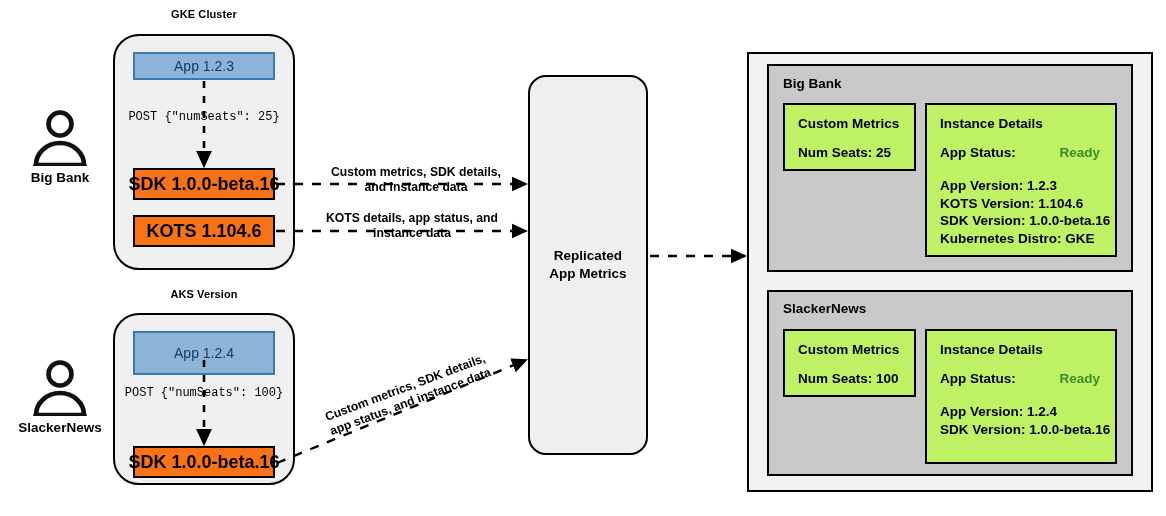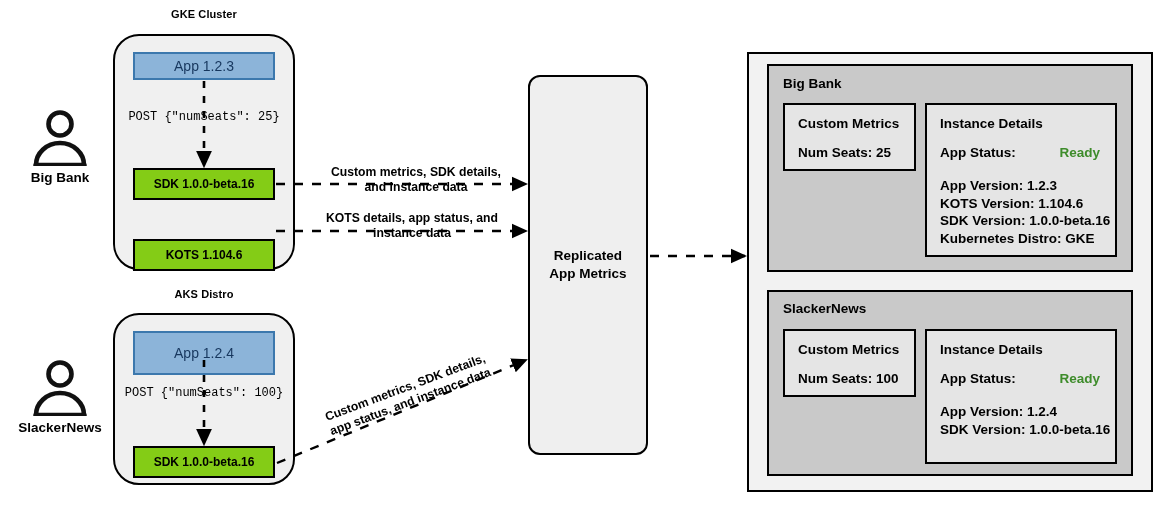--- a/index.html
+++ b/index.html
@@ -59,46 +59,46 @@
     display: flex;
     align-items: center;
     justify-content: center;
     font-size: 14px;
     font-weight: normal;
     color: #17375e;
   }
 
   
   .wbox {
-    background: #84cc16;
+    background: #f97316;
     border: 2.2px solid #000000;
     display: flex;
     align-items: center;
     justify-content: center;
-    font-size: 12px;
+    font-size: 18px;
     font-weight: bold;
     color: #000000;
     white-space: nowrap;
   }
 
   
   .post {
     font-family: "Liberation Mono", "DejaVu Sans Mono", monospace;
     font-size: 12px;
     color: #000;
     text-align: center;
     white-space: nowrap;
     font-weight: normal;
   }
 
   
   .service {
     background: #efefef;
     border: 2.4px solid #000000;
-    border-radius: 12px;
+    border-radius: 18px;
     display: flex;
     align-items: center;
     justify-content: center;
     text-align: center;
     font-size: 13.5px;
     font-weight: bold;
     color: #000;
     line-height: 1.35;
   }
 
@@ -123,21 +123,21 @@
     background: #c9c9c9;
     border: 2.4px solid #000000;
   }
   .tenant-name {
     position: absolute;
     font-size: 13.5px;
     font-weight: bold;
     color: #000;
   }
   .card {
-    background: #e5e5e5;
+    background: #bef264;
     border: 2.4px solid #000000;
     box-sizing: border-box;
     padding: 11px 13px 10px 13px;
   }
   .card-title {
     font-size: 13.5px;
     font-weight: bold;
     color: #000;
     white-space: nowrap;
   }
@@ -167,32 +167,32 @@
   <div class="caption abs" style="left:113px; top:8px; width:182px;">GKE Cluster</div>
 
   <div class="cluster abs" style="left:113px; top:34px; width:182px; height:236px;"></div>
 
   <div class="appbox abs" style="left:133px; top:52px; width:142px; height:28px;">App 1.2.3</div>
 
   <div class="post abs" style="left:113px; top:110px; width:182px;">POST {"numSeats": 25}</div>
 
   <div class="wbox abs" style="left:133px; top:168px; width:142px; height:32px;">SDK 1.0.0-beta.16</div>
 
-  <div class="wbox abs" style="left:133px; top:215px; width:142px; height:32px;margin-top:24px;">KOTS 1.104.6</div>
+  <div class="wbox abs" style="left:133px; top:215px; width:142px; height:32px;">KOTS 1.104.6</div>
 
   <div class="actor abs" style="left:12px; top:108px;">
     <svg width="96" height="58" viewBox="0 0 96 58">
       <circle cx="48" cy="16" r="11.5" fill="none" stroke="#111111" stroke-width="4.6"></circle>
       <path d="M24 57 A24 22 0 0 1 72 57" fill="none" stroke="#111111" stroke-width="4.6" stroke-linecap="round"></path>
       <line x1="23.6" y1="57" x2="72.4" y2="57" stroke="#111111" stroke-width="4.6" stroke-linecap="round"></line>
     </svg>
     <div class="actor-label">Big Bank</div>
   </div>
 
-  <div class="caption abs" style="left:113px; top:288px; width:182px;">AKS Distro</div>
+  <div class="caption abs" style="left:113px; top:288px; width:182px;">AKS Version</div>
 
   <div class="cluster abs" style="left:113px; top:313px; width:182px; height:172px;"></div>
 
   <div class="appbox abs" style="left:133px; top:331px; width:142px; height:44px;">App 1.2.4</div>
 
   <div class="post abs" style="left:111px; top:386px; width:186px;">POST {"numSeats": 100}</div>
 
   <div class="wbox abs" style="left:133px; top:446px; width:142px; height:32px;">SDK 1.0.0-beta.16</div>
 
   <div class="actor abs" style="left:12px; top:358px;">

